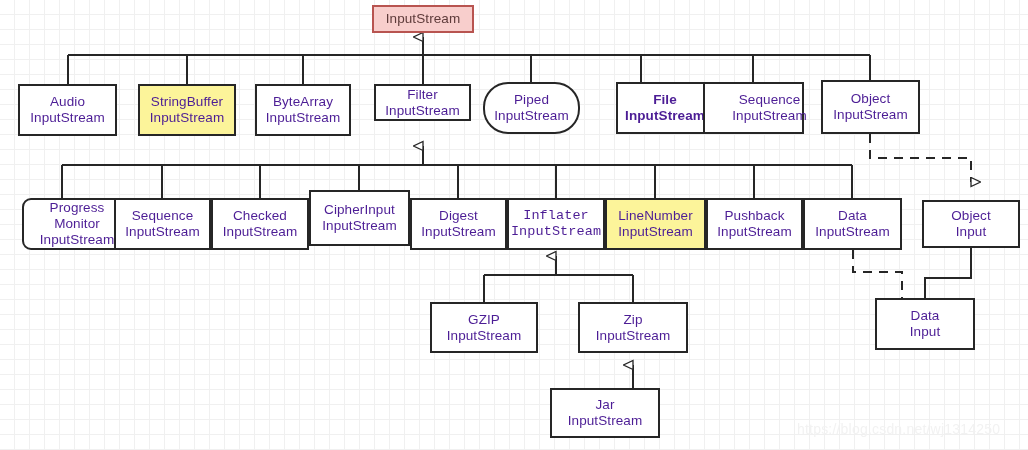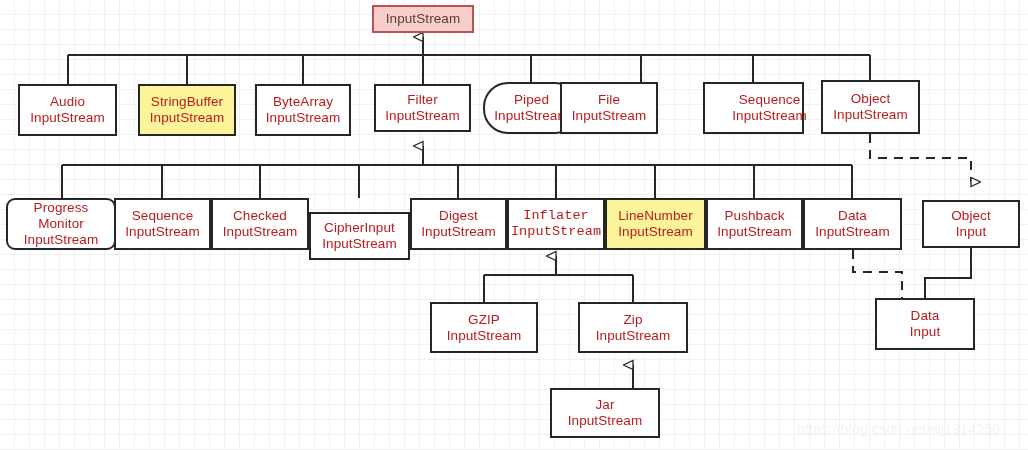--- a/index.html
+++ b/index.html
@@ -28,21 +28,21 @@
     top: 0;
     width: 1028px;
     height: 450px;
     pointer-events: none;
   }
   .node {
     position: absolute;
     box-sizing: border-box;
     border: 2px solid #262626;
     background: #ffffff;
-    color: #b91c1c;
+    color: #4c1d95;
     font-size: 13.5px;
     line-height: 16px;
     text-align: center;
     display: flex;
     flex-direction: column;
     align-items: center;
     justify-content: center;
     letter-spacing: 0.1px;
     white-space: pre-line;
   }
@@ -125,38 +125,38 @@
   </svg>
 
   <div id="node-layer">
       <div class="node root" style="left: 372px; top: 5px; width: 102px; height: 28px;">InputStream</div>
       <div class="node" style="left: 18px; top: 84px; width: 99px; height: 52px;">Audio
 InputStream</div>
       <div class="node highlight" style="left: 138px; top: 84px; width: 98px; height: 52px;">StringBuffer
 InputStream</div>
       <div class="node" style="left: 255px; top: 84px; width: 96px; height: 52px;">ByteArray
 InputStream</div>
-      <div class="node" style="left: 374px; top: 84px; width: 97px; height: 48px;">Filter
+      <div class="node" style="left: 374px; top: 84px; width: 97px; height: 37px;">Filter
 InputStream</div>
       <div class="node" style="left: 483px; top: 82px; width: 97px; height: 52px; border-radius: 25px;">Piped
 InputStream</div>
-      <div class="node" style="left: 560px; top: 82px; width: 98px; height: 52px;">File
+      <div class="node" style="left: 616px; top: 82px; width: 98px; height: 52px; font-weight: bold;">File
 InputStream</div>
       <div class="node" style="left: 703px; top: 82px; width: 101px; height: 52px; padding-left: 32px;">Sequence
 InputStream</div>
       <div class="node" style="left: 821px; top: 80px; width: 99px; height: 54px;">Object
 InputStream</div>
-      <div class="node" style="left: 6px; top: 198px; width: 110px; height: 52px; border-radius: 9px;">Progress
+      <div class="node" style="left: 22px; top: 198px; width: 110px; height: 52px; border-radius: 9px;">Progress
 Monitor
 InputStream</div>
       <div class="node" style="left: 114px; top: 198px; width: 97px; height: 52px;">Sequence
 InputStream</div>
       <div class="node" style="left: 211px; top: 198px; width: 98px; height: 52px;">Checked
 InputStream</div>
-      <div class="node" style="left: 309px; top: 212px; width: 101px; height: 48px;">CipherInput
+      <div class="node" style="left: 309px; top: 190px; width: 101px; height: 56px;">CipherInput
 InputStream</div>
       <div class="node" style="left: 410px; top: 198px; width: 97px; height: 52px;">Digest
 InputStream</div>
       <div class="node" style="left: 507px; top: 198px; width: 98px; height: 52px; font-family: Liberation Mono, monospace;">Inflater
 InputStream</div>
       <div class="node highlight" style="left: 605px; top: 198px; width: 101px; height: 52px;">LineNumber
 InputStream</div>
       <div class="node" style="left: 706px; top: 198px; width: 97px; height: 52px;">Pushback
 InputStream</div>
       <div class="node" style="left: 803px; top: 198px; width: 99px; height: 52px;">Data

